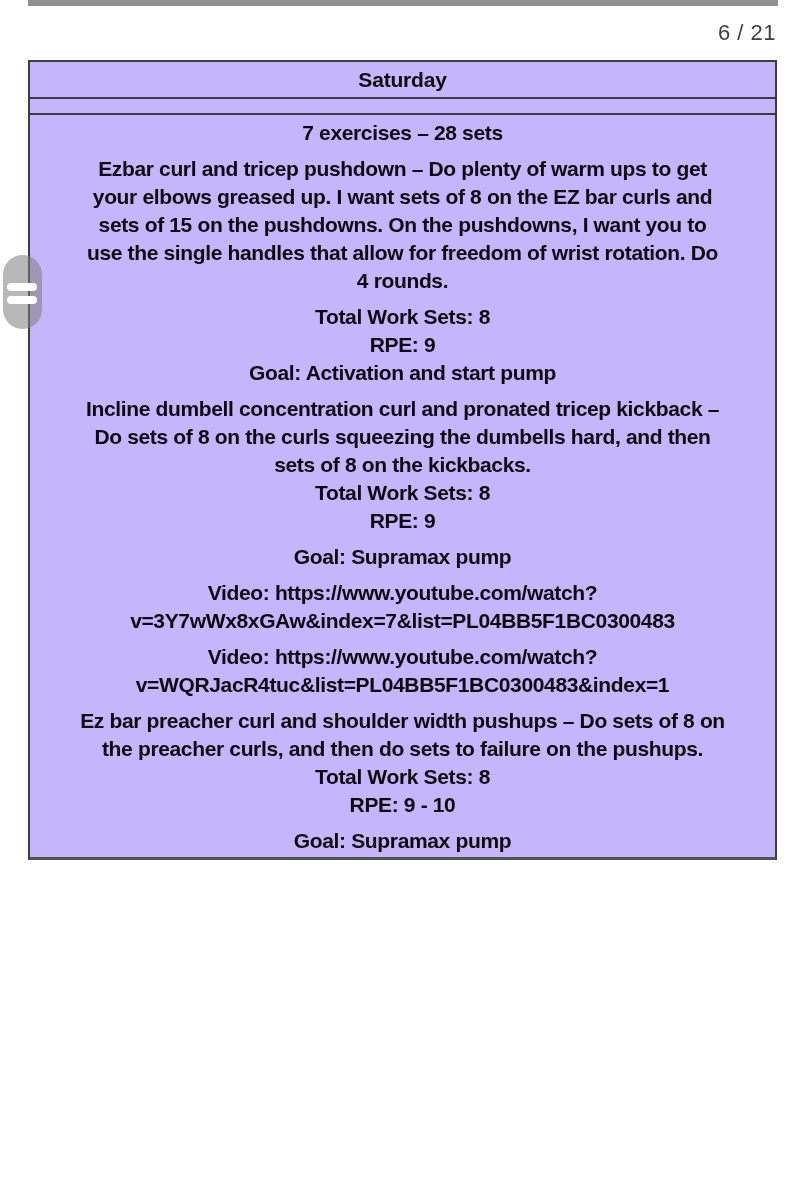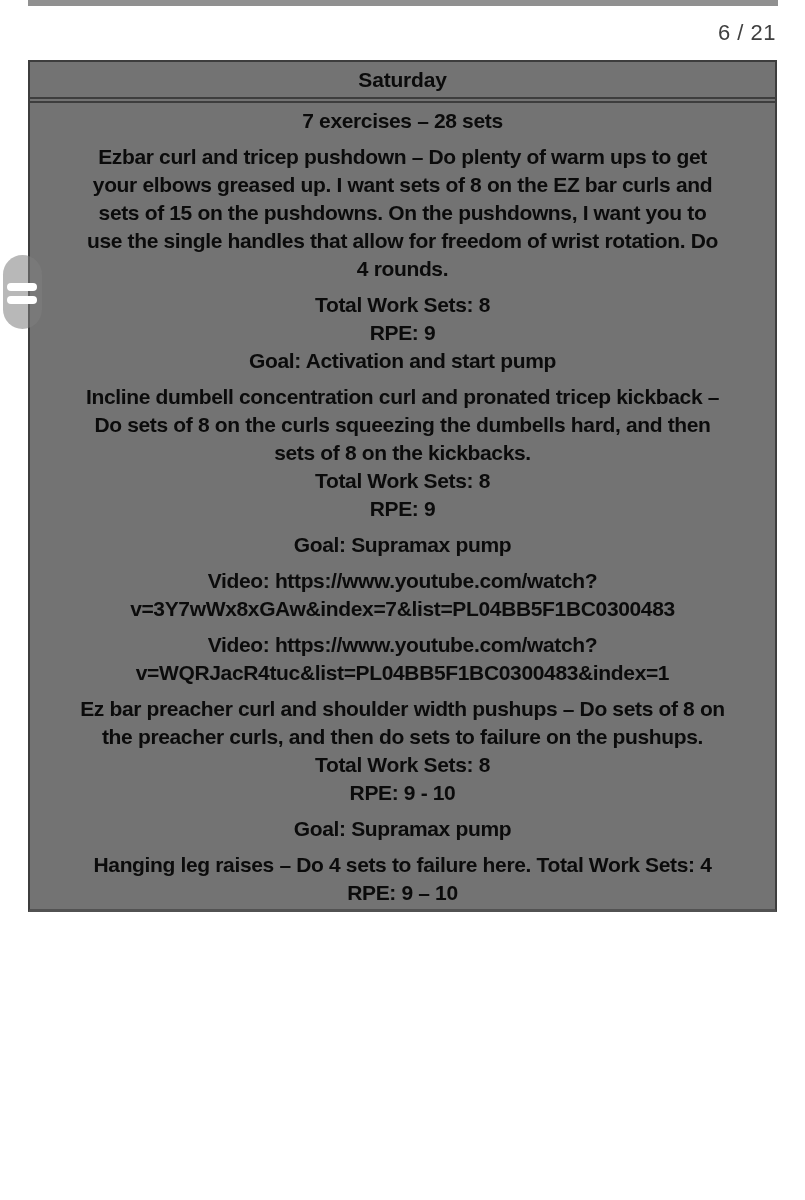--- a/index.html
+++ b/index.html
@@ -17,36 +17,36 @@
   }
   .page-indicator {
     position:absolute; top:20px; right:29px;
     font-size:22px; line-height:25px;
     color:#404040; font-weight:400;
     letter-spacing:0.5px;
   }
   .doc-table {
     position:absolute; left:28px; top:60px;
     width:749px; box-sizing:border-box;
-    background:#737373;
+    background:#c4b5fd;
     border:2px solid #3d3d3d;
     border-bottom:3px solid #525252;
     color:#0b0b0b;
     font-weight:700;
     text-align:center;
   }
   .thead {
     font-size:21px; line-height:34px;
     letter-spacing:-0.2px;
     padding:1px 8px 0;
     border-bottom:2px solid #3d3d3d;
   }
   .tbody {
     border-top:2px solid #3d3d3d;
-    margin-top:2px;
+    margin-top:14px;
     padding:4px 18px 2px;
     font-size:21px; line-height:28px;
     letter-spacing:-0.35px;
   }
   .para {
     margin:0 0 8px;
     white-space:pre-line;
   }
   .para:last-child { margin-bottom:0; }
   .side-handle {
@@ -98,22 +98,20 @@
       <p class="para">Goal: Supramax pump</p>
       <p class="para">Video: https://www.youtube.com/watch?
 v=3Y7wWx8xGAw&amp;index=7&amp;list=PL04BB5F1BC0300483</p>
       <p class="para">Video: https://www.youtube.com/watch?
 v=WQRJacR4tuc&amp;list=PL04BB5F1BC0300483&amp;index=1</p>
       <p class="para">Ez bar preacher curl and shoulder width pushups – Do sets of 8 on
 the preacher curls, and then do sets to failure on the pushups.
 Total Work Sets: 8
 RPE: 9 - 10</p>
       <p class="para">Goal: Supramax pump</p>
-      <p class="para">Hanging leg raises – Do 4 sets to failure here. Total Work Sets: 4
-RPE: 9 – 10</p>
     </div>
   </div>
 
   <div class="side-handle">
     <span class="grip"><i class="g1"></i><i class="g2"></i></span>
   </div>
 
 </div>
 
 </body></html>

